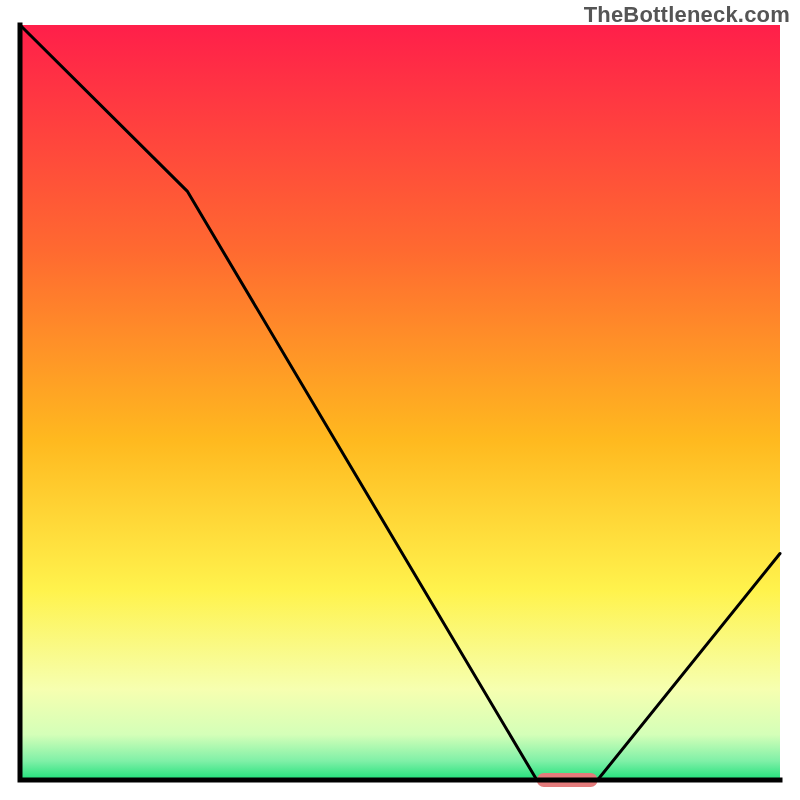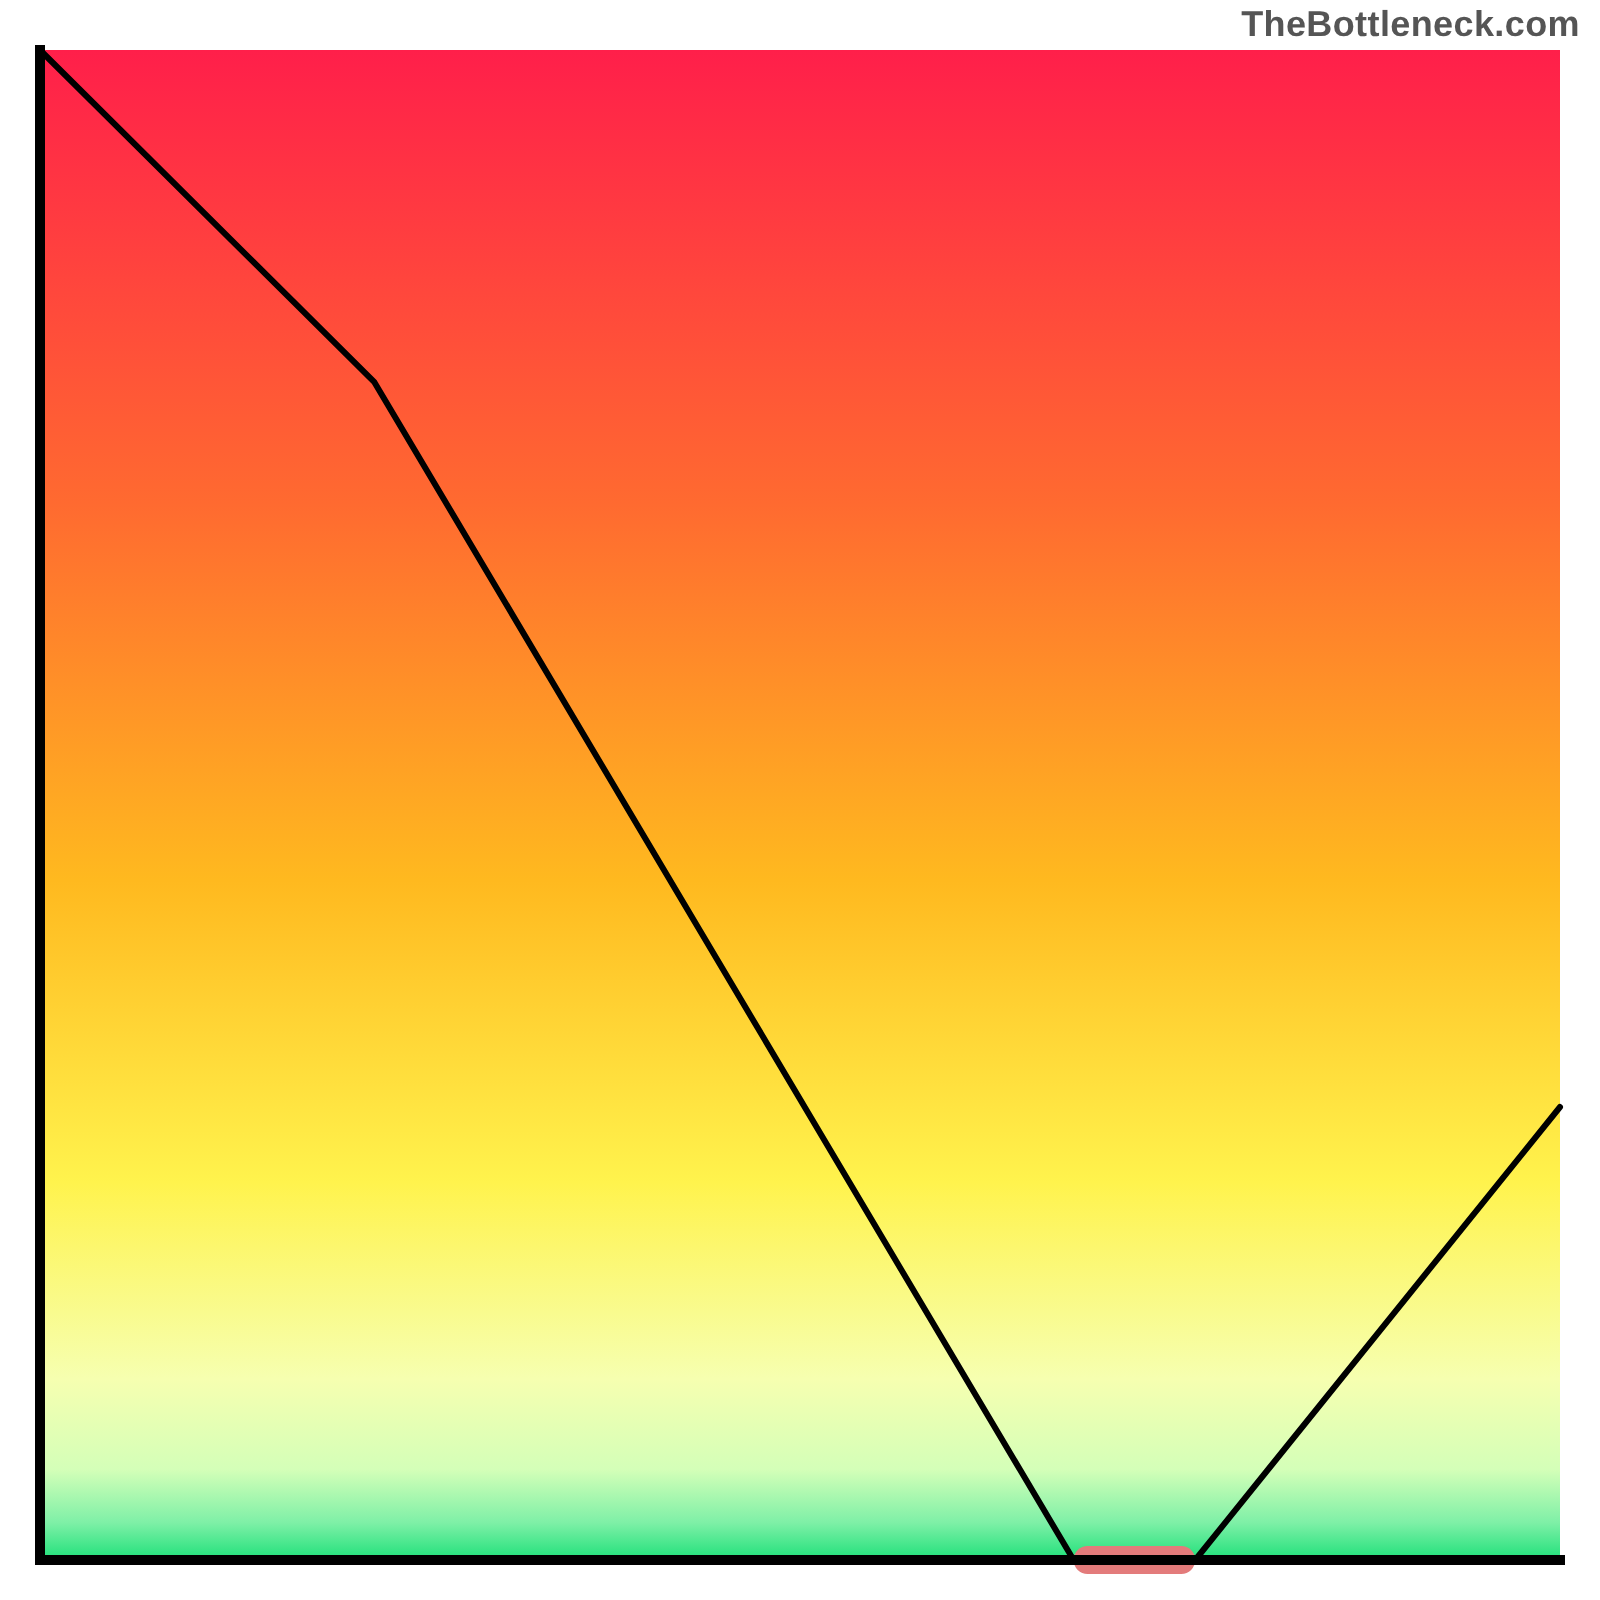--- a/index.html
+++ b/index.html
@@ -12,21 +12,21 @@
   }
   .chart-container {
     position: relative;
     width: 800px;
     height: 800px;
   }
   .watermark {
     position: absolute;
     top: 2px;
     right: 10px;
-    font-size: 18px;
+    font-size: 22px;
     font-weight: 600;
     color: #555;
     letter-spacing: 0.2px;
     z-index: 5;
   }
   svg {
     display: block;
   }
 </style>
 </head>

